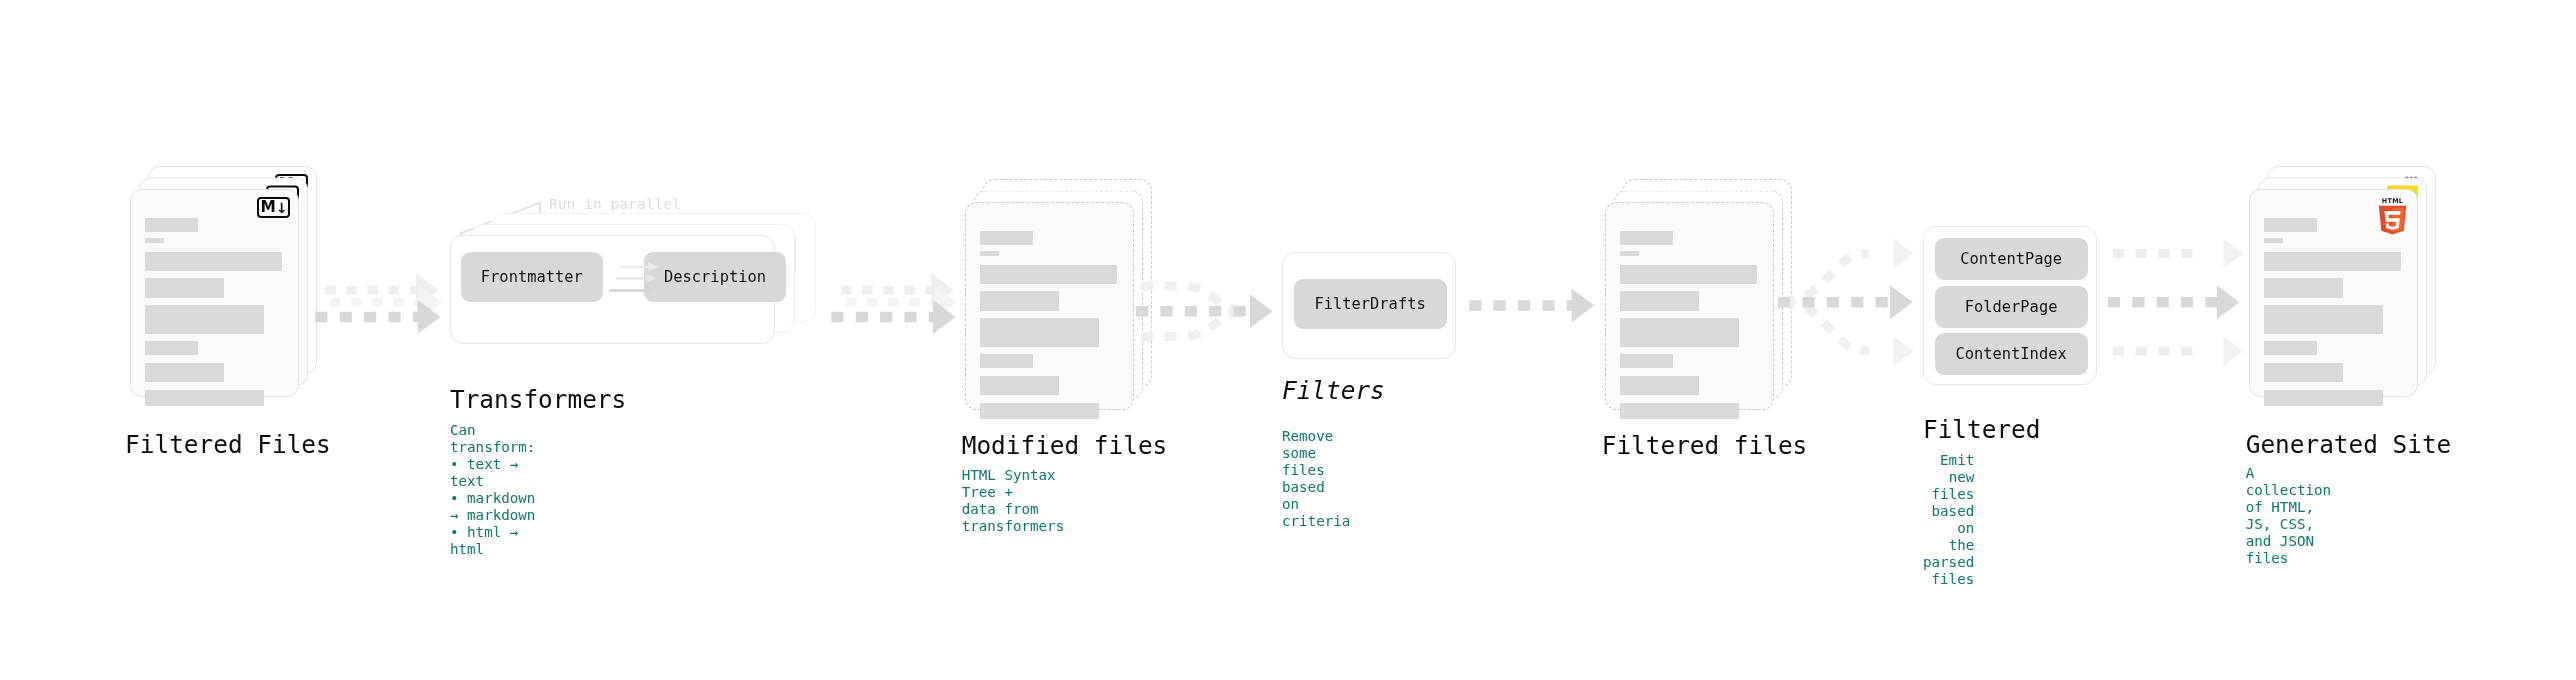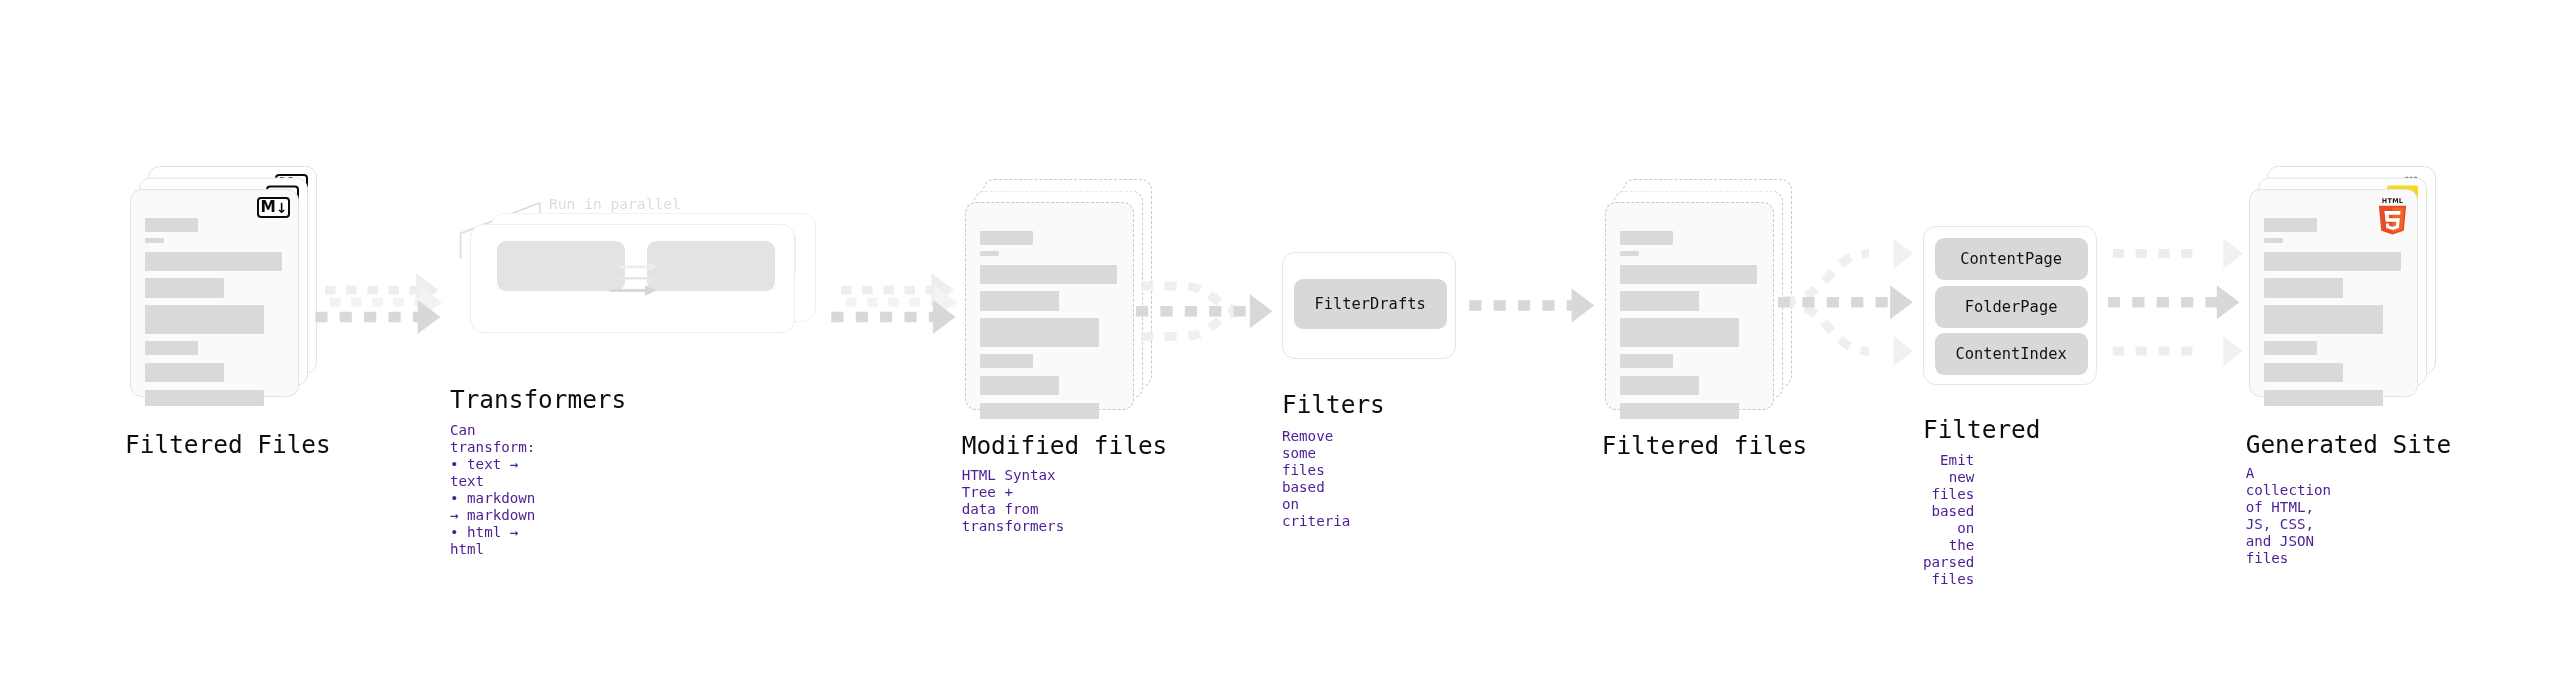--- a/index.html
+++ b/index.html
@@ -11,21 +11,21 @@
   #stage{position:absolute;left:0;top:0;width:2576px;height:681px;}
 
   
   .node{position:absolute;}
   .title{
     font-family:"DejaVu Sans Mono","Liberation Mono",monospace;
     font-size:24.4px;color:#0d0d0d;letter-spacing:0px;white-space:nowrap;
   }
   .desc{
     font-family:"DejaVu Sans Mono","Liberation Mono",monospace;
-    font-size:14.2px;line-height:17px;color:#4c1d95;white-space:pre-line;
+    font-size:14.2px;line-height:17px;color:#0f766e;white-space:pre-line;
   }
 
   
   .cardstack{position:absolute;width:171px;height:210px;}
   .card{
     position:absolute;left:0;top:0;width:169px;height:208px;
     border:1.2px solid #e2e2e2;border-radius:11.4px;background:#fbfbfb;
     box-sizing:border-box;
   }
   .card.back2{transform:translate(18px,-23px);background:#ffffff;}
@@ -128,20 +128,24 @@
 
     <div class="groupstack" style="left:0px;top:0px;width:382px;height:163px;">
 
       <div class="gbox" style="left:41px;top:19.5px;width:325px;height:109px;border-color:#f1f1f1;">
         <div class="pill ghost2" style="left:26px;top:16.3px;width:128px;height:50px;"></div>
         <div class="pill ghost2" style="left:176px;top:16.3px;width:128px;height:50px;"></div>
       </div>
       <div class="gbox" style="left:20.3px;top:31px;width:325px;height:109px;border-color:#eeeeee;">
         <div class="pill ghost1" style="left:26px;top:16.3px;width:128px;height:50px;"></div>
         <div class="pill ghost1" style="left:176px;top:16.3px;width:128px;height:50px;"></div>
+      </div>
+      <div class="gbox" style="left:0px;top:42px;width:325px;height:109px;border-color:#e6e6e6;">
+        <div class="pill" style="left:9.8px;top:16.3px;width:142px;height:50px;">Frontmatter</div>
+        <div class="pill" style="left:193px;top:16.3px;width:142px;height:50px;">Description</div>
       </div>
 
       <svg class="ov" width="382" height="163" viewBox="0 0 470 200">
         <g fill="#ededed">
           <rect x="208" y="89" width="36" height="3.2"></rect>
             <polygon points="244,85 256,90.6 244,96"></polygon>
         </g>
         <g fill="#e6e6e6">
           <rect x="204" y="103" width="38" height="3.2"></rect>
             <polygon points="242,99 254,104.6 242,110"></polygon>
@@ -181,21 +185,21 @@
     <div class="desc" style="position:absolute;left:-3.3px;top:265px;">HTML Syntax Tree +
 data from transformers</div>
   </div>
 
   <div class="node" style="left:1282px;top:252px;">
     <div class="groupstack" style="width:174px;height:107px;">
       <div class="gbox" style="left:0;top:0;width:174px;height:107px;">
         <div class="pill" style="left:10.6px;top:26px;width:153px;height:50px;">FilterDrafts</div>
       </div>
     </div>
-    <div class="title" style="position:absolute;left:0px;top:138px;">Filters</div>
+    <div class="title" style="position:absolute;left:0px;top:124px;font-style:italic;">Filters</div>
     <div class="desc" style="position:absolute;left:0px;top:176px;">Remove some files based
 on criteria</div>
   </div>
 
   <div class="node" style="left:1605px;top:202px;">
     <div class="cardstack dashed">
       <div class="card back2"></div>
       <div class="card back1"></div>
       <div class="card front">
         <div class="lines">

